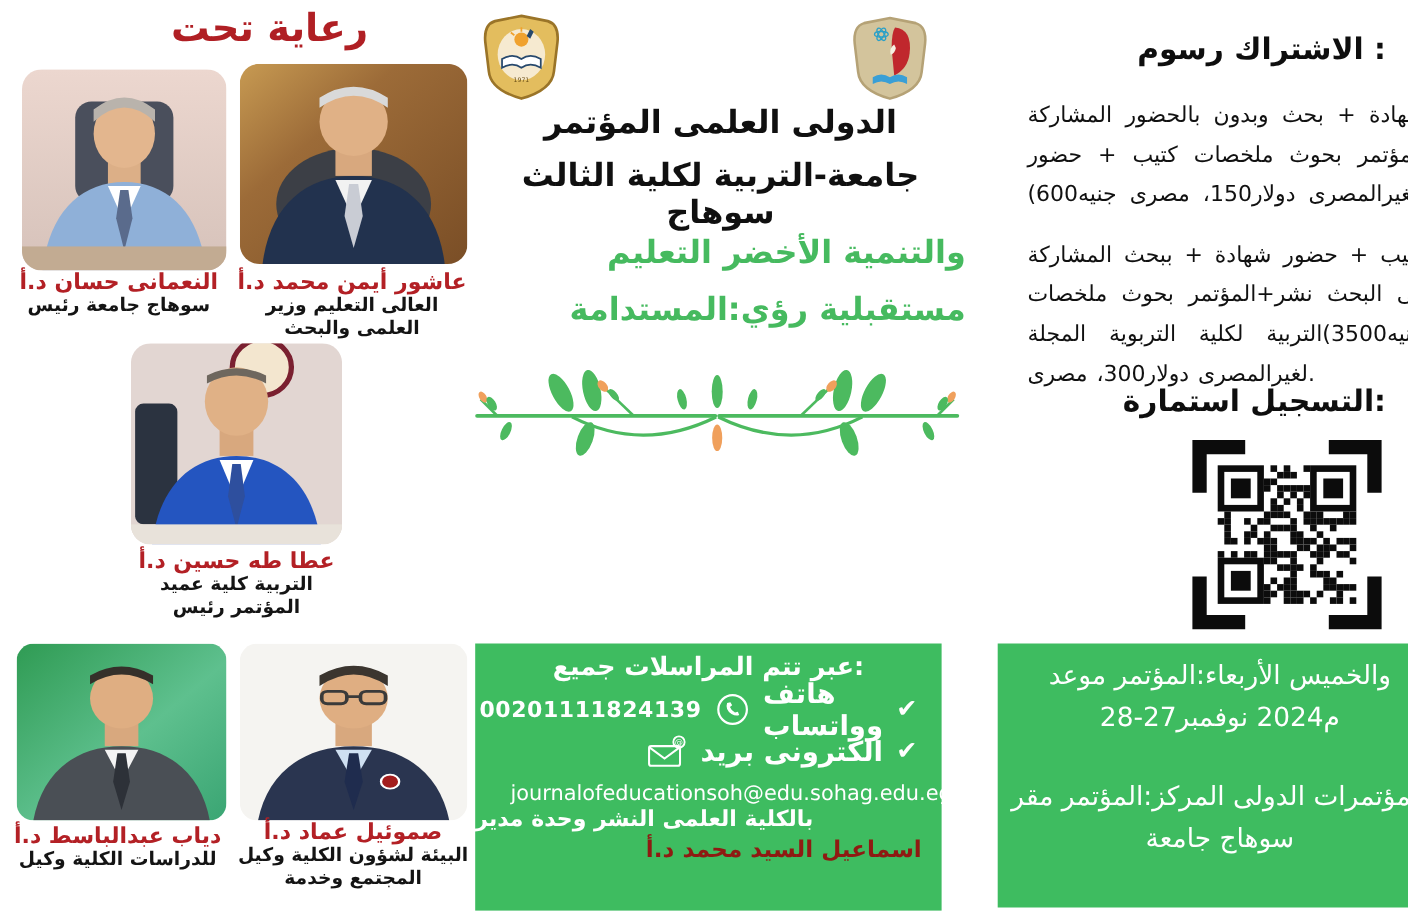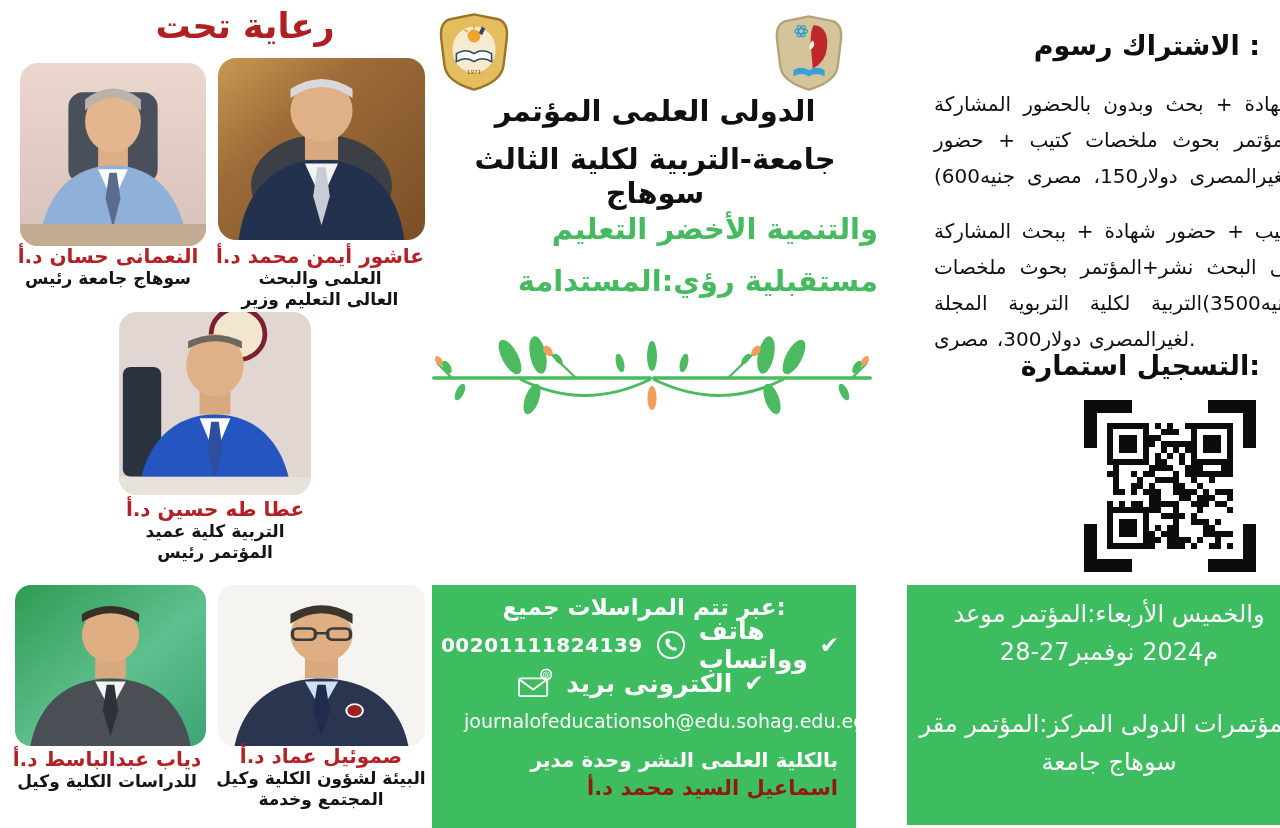--- a/index.html
+++ b/index.html
@@ -36,27 +36,27 @@
   .fees-p .jline{height:36px;line-height:36px;}
   .reg-head{left:900px;top:350px;width:360px;text-align:right;
     font-size:27px;font-weight:bold;color:#0e0e0e;}
   
   .qr{left:1082px;top:398px;width:176px;height:176px;}
   
   .gbox{background:#3ebc60;color:#ffffff;position:absolute;}
   .gbox-left{left:432px;top:585px;width:424px;height:243px;}
   .gbox-right{left:863px;top:585px;width:404px;height:230px;margin-left:44px;}
   .contact-head{margin-top:9px;text-align:center;font-size:23px;font-weight:bold;}
-  .crow{display:flex;align-items:center;justify-content:center;
+  .crow{display:flex;align-items:center;justify-content:flex-end;
     gap:12px;padding:0 22px 0 14px;height:38px;}
   .crow .phone{margin-right:auto;font-size:20px;font-weight:bold;letter-spacing:.5px;}
   .crow .lbl{font-size:25px;font-weight:bold;}
   .crow .chk{font-size:23px;line-height:1;}
   .email-line{text-align:center;font-size:19px;margin-top:8px;font-weight:normal;padding-left:32px;}
-  .unit-line{text-align:right;padding-right:18px;font-size:20px;font-weight:bold;margin-top:16px;}
+  .unit-line{text-align:left;padding-right:18px;font-size:20px;font-weight:bold;margin-top:0;}
   .mgr-line{text-align:right;padding-right:18px;font-size:21px;font-weight:bold;color:#8f1a12;margin-top:4px;}
   .sch-line{text-align:center;font-size:24px;line-height:38px;}
   .sch-gap{height:34px;}
   .icon{display:inline-flex;align-items:center;justify-content:center;}
 </style>
 </head>
 <body>
 
 <div class="abs patronage" data-bind-tokens="patronage.title"><span class="tg"><span dir="auto">تحت</span></span> <span class="tg"><span dir="auto">رعاية</span></span></div>
 
@@ -150,22 +150,22 @@
   </svg>
 </div>
 
 <div class="cap" style="left:10px;top:244px;width:196px;">
   <div class="nm" data-bind-tokens="officials.0.name"><span class="tg"><span dir="auto">أ</span><span dir="auto">.</span><span dir="auto">د</span></span> <span class="tg"><span dir="auto">حسان</span></span> <span class="tg"><span dir="auto">النعمانى</span></span></div>
   <div class="rl" data-bind-tokens="officials.0.role1"><span class="tg"><span dir="auto">رئيس</span></span> <span class="tg"><span dir="auto">جامعة</span></span> <span class="tg"><span dir="auto">سوهاج</span></span></div>
 </div>
 
 <div class="cap" style="left:214px;top:244px;width:212px;">
   <div class="nm" data-bind-tokens="officials.1.name"><span class="tg"><span dir="auto">أ</span><span dir="auto">.</span><span dir="auto">د</span></span> <span class="tg"><span dir="auto">محمد</span></span> <span class="tg"><span dir="auto">أيمن</span></span> <span class="tg"><span dir="auto">عاشور</span></span></div>
+  <div class="rl" data-bind-tokens="officials.1.role1"><span class="tg"><span dir="auto">وزير</span></span> <span class="tg"><span dir="auto">التعليم</span></span> <span class="tg"><span dir="auto">العالى</span></span></div>
   <div class="rl" data-bind-tokens="officials.1.role2"><span class="tg"><span dir="auto">والبحث</span></span> <span class="tg"><span dir="auto">العلمى</span></span></div>
-  <div class="rl" data-bind-tokens="officials.1.role1"><span class="tg"><span dir="auto">وزير</span></span> <span class="tg"><span dir="auto">التعليم</span></span> <span class="tg"><span dir="auto">العالى</span></span></div>
 </div>
 
 <div class="cap" style="left:100px;top:497px;width:230px;">
   <div class="nm" data-bind-tokens="officials.2.name"><span class="tg"><span dir="auto">أ</span><span dir="auto">.</span><span dir="auto">د</span></span> <span class="tg"><span dir="auto">حسين</span></span> <span class="tg"><span dir="auto">طه</span></span> <span class="tg"><span dir="auto">عطا</span></span></div>
   <div class="rl" data-bind-tokens="officials.2.role1"><span class="tg"><span dir="auto">عميد</span></span> <span class="tg"><span dir="auto">كلية</span></span> <span class="tg"><span dir="auto">التربية</span></span></div>
   <div class="rl" data-bind-tokens="officials.2.role2"><span class="tg"><span dir="auto">رئيس</span></span> <span class="tg"><span dir="auto">المؤتمر</span></span></div>
 </div>
 
 <div class="cap" style="left:2px;top:747px;width:210px;">
   <div class="nm" data-bind-tokens="officials.3.name"><span class="tg"><span dir="auto">أ</span><span dir="auto">.</span><span dir="auto">د</span></span> <span class="tg"><span dir="auto">عبدالباسط</span></span> <span class="tg"><span dir="auto">دياب</span></span></div>

